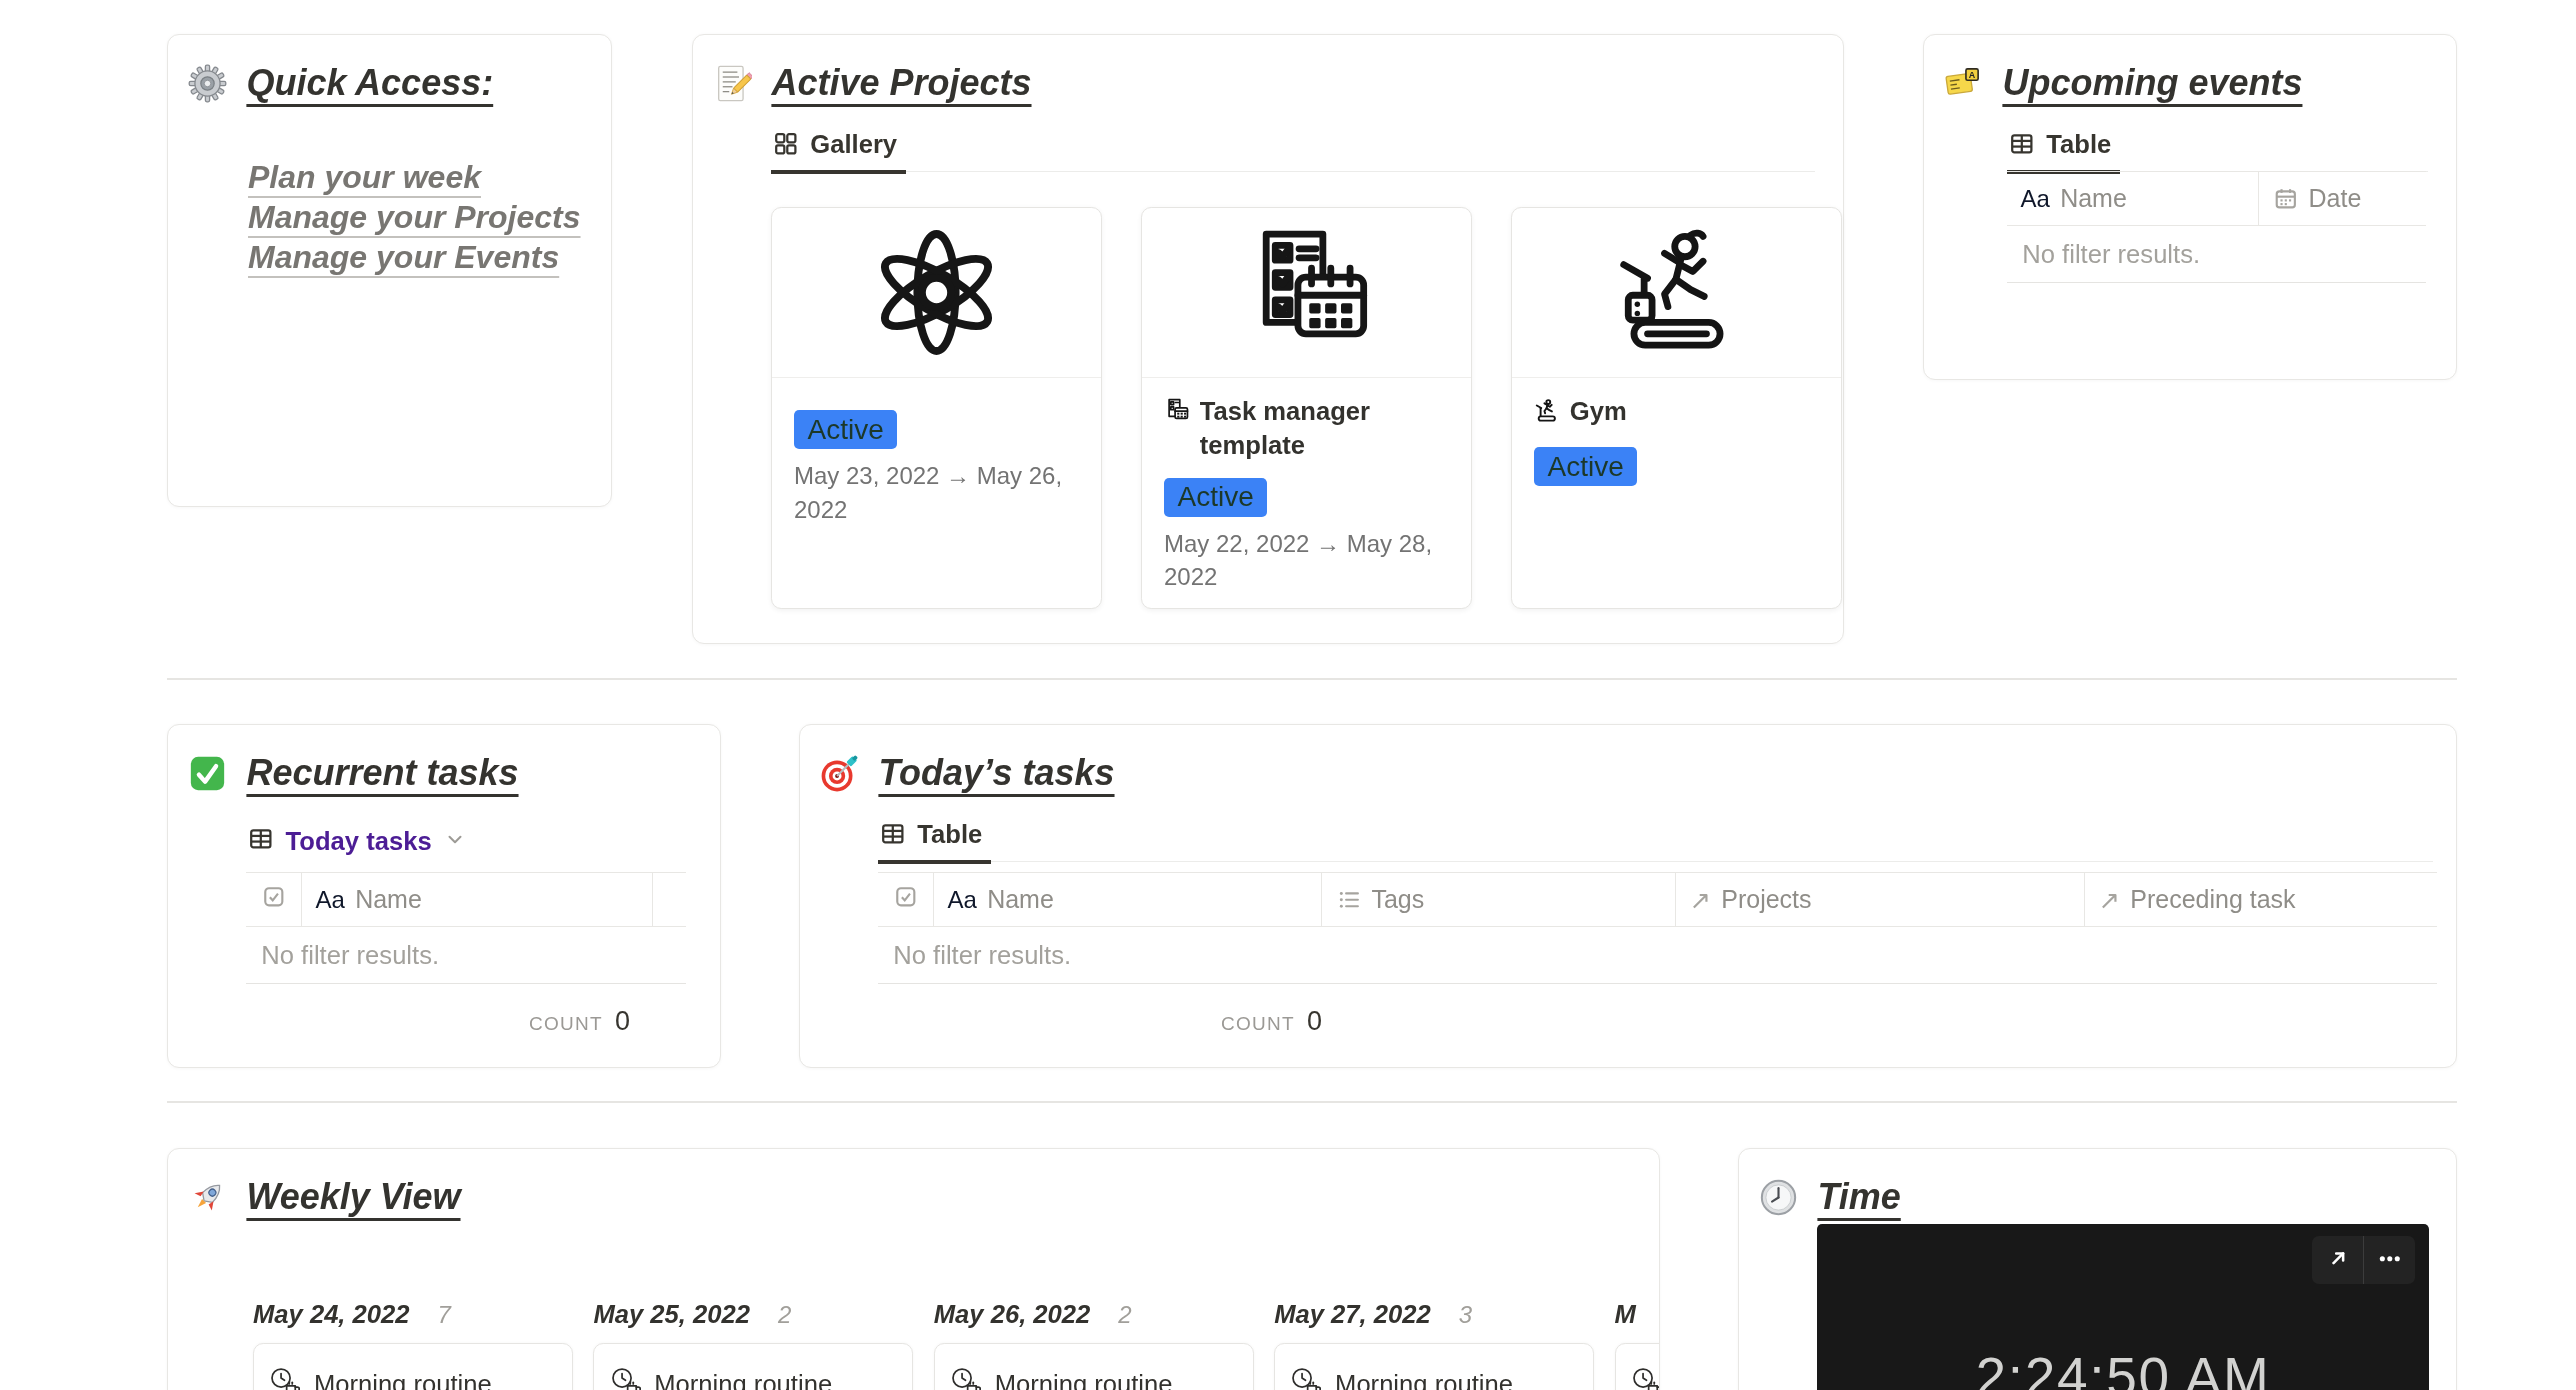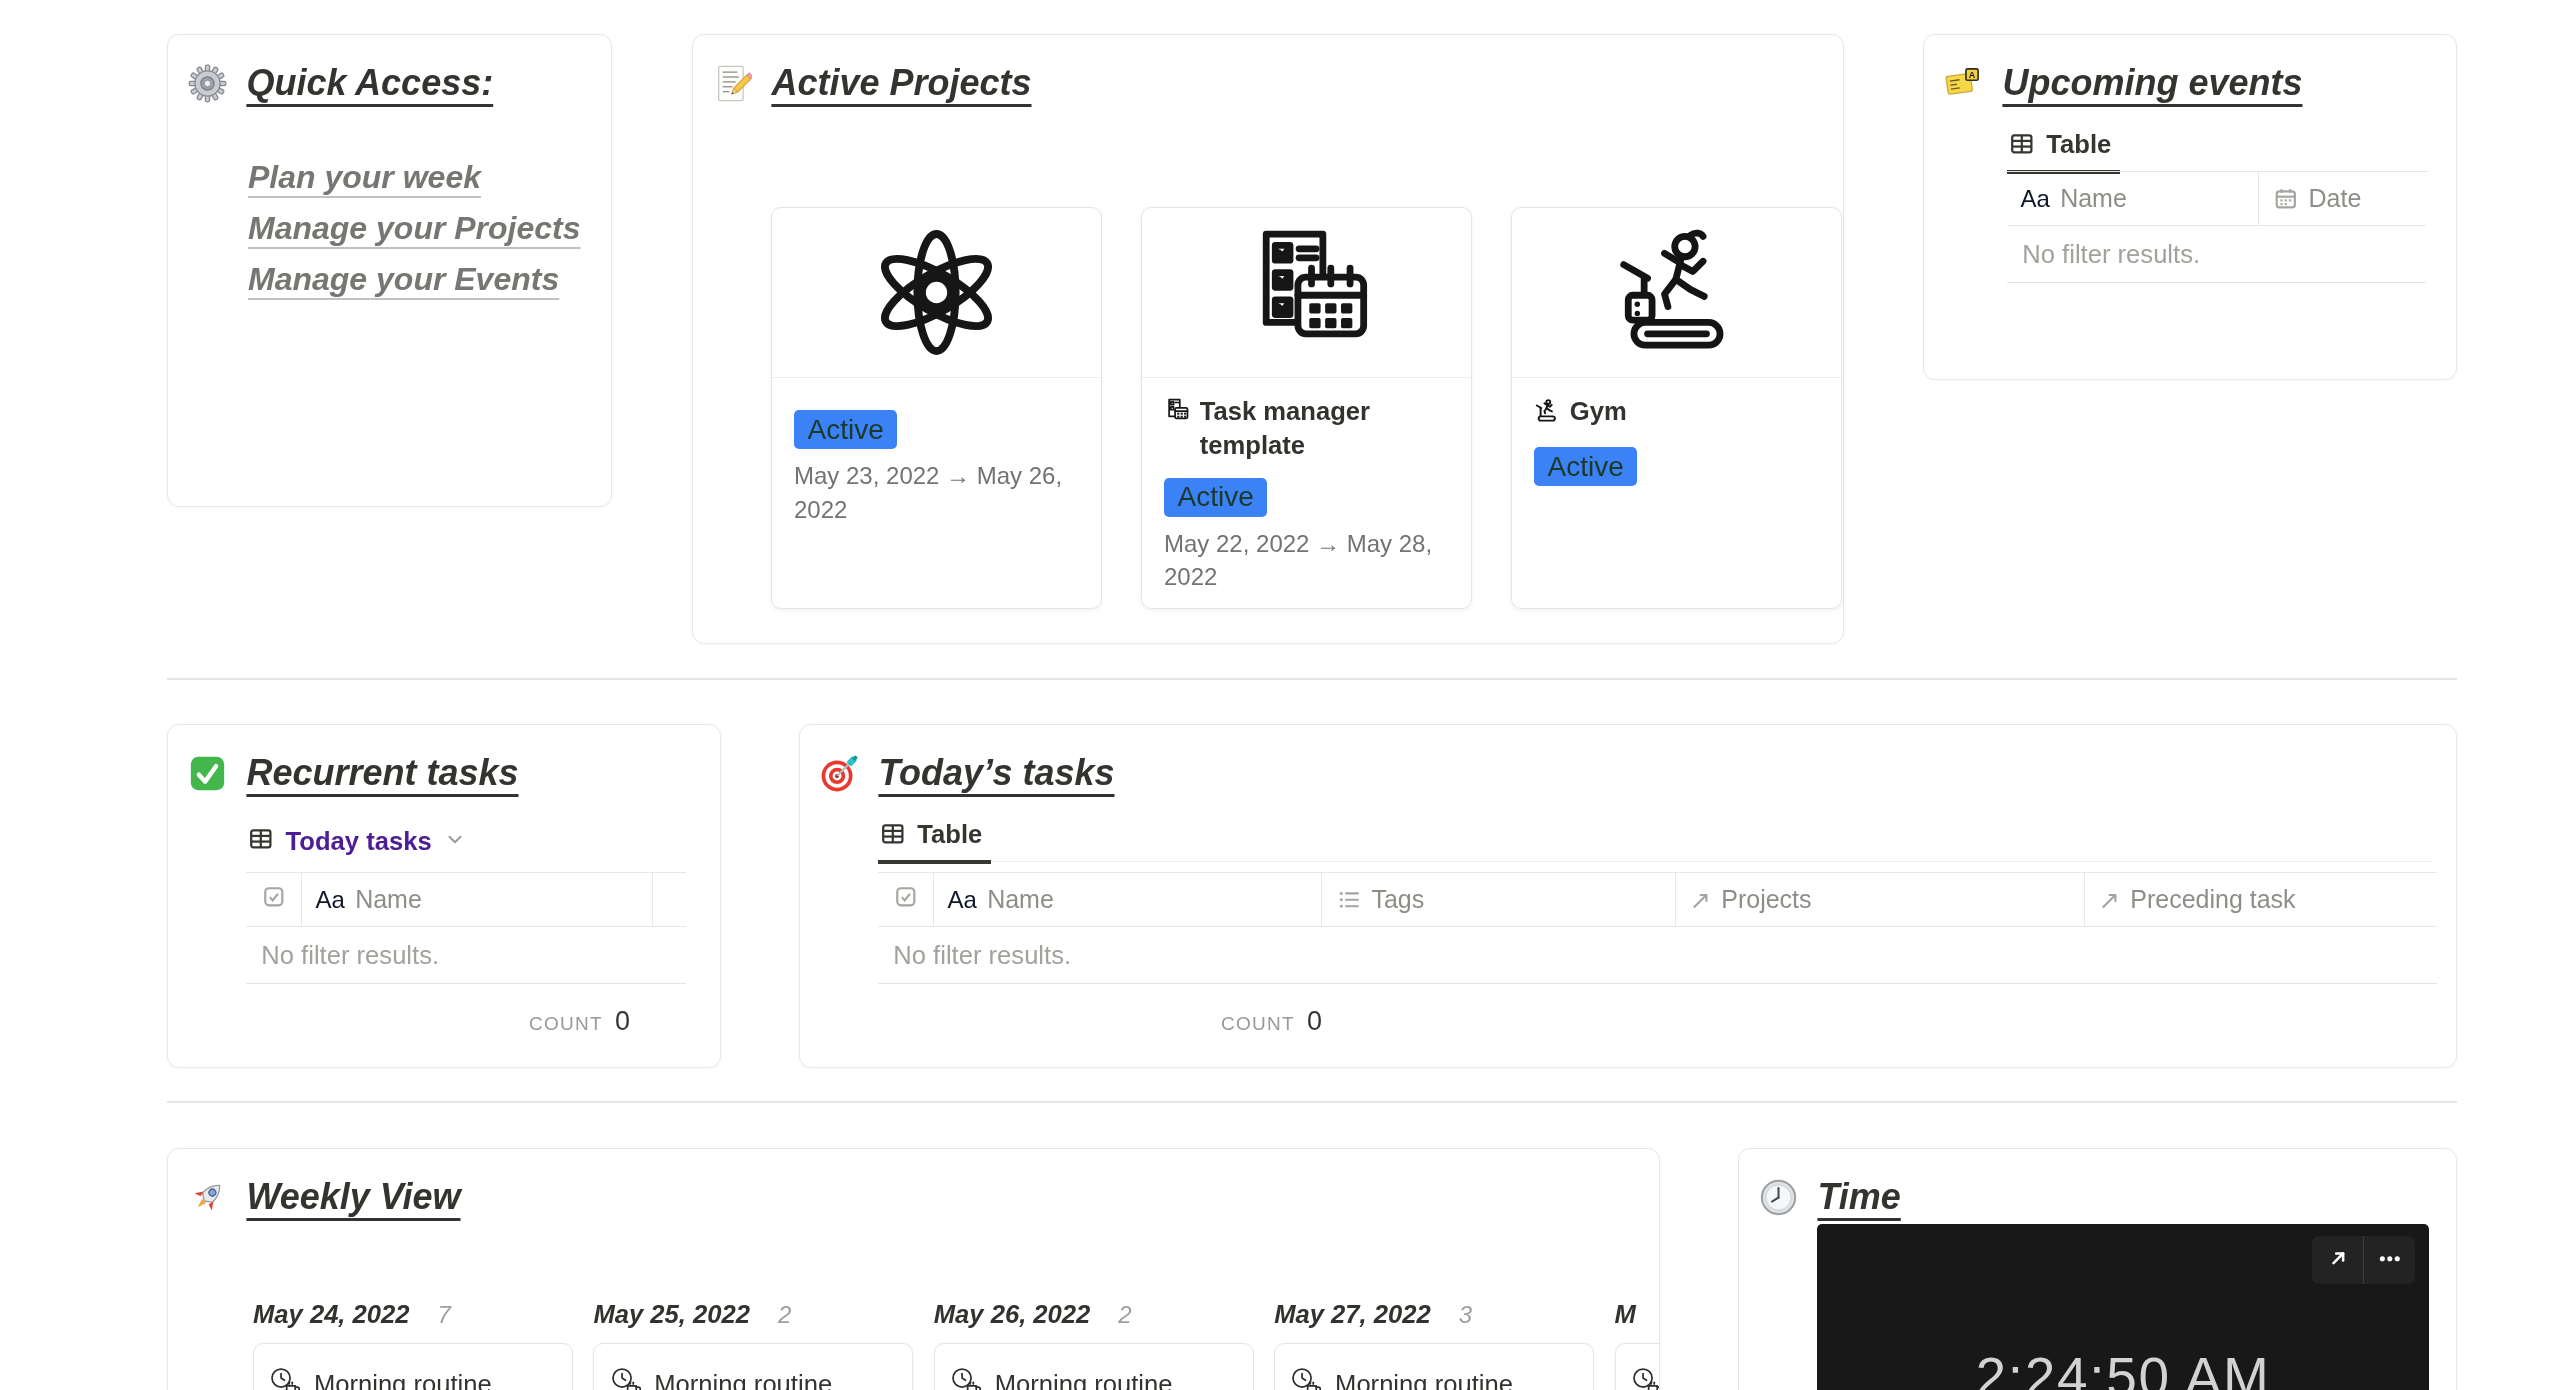--- a/index.html
+++ b/index.html
@@ -9,21 +9,21 @@
         box-shadow:0 0.9px 3.4px rgba(0,0,0,0.03);}
   .divider{position:absolute;left:167px;width:2290px;height:1.7px;background:#e6e5e2;}
 
   
   .sec-head{position:absolute;left:20.4px;top:27px;display:flex;align-items:center;gap:19px;}
   .sec-icon svg{display:block;}
   .sec-title{font-size:36px;font-weight:700;font-style:italic;color:#34332f;
              text-decoration:underline;text-decoration-thickness:2.6px;text-underline-offset:8.5px;}
 
   
-  .qa-links{position:absolute;left:80px;top:124px;display:flex;flex-direction:column;gap:14px;}
+  .qa-links{position:absolute;left:80px;top:124px;display:flex;flex-direction:column;gap:3px;}
   .qa-link{font-size:32px;font-weight:600;font-style:italic;color:#787672;
            text-decoration:underline;text-decoration-thickness:1.7px;text-underline-offset:7.7px;
            text-decoration-color:#c3c1bd;cursor:pointer;}
 
   
   .tabbar{position:absolute;top:95px;height:41px;border-bottom:1.7px solid #ececea;display:flex;}
   .tab{display:flex;align-items:flex-start;gap:12px;padding:0 8.5px 0 1.7px;border-bottom:4.3px solid #37352f;
        margin-bottom:-2.6px;font-size:25.6px;font-weight:600;color:#37352f;cursor:pointer;}
   .tab svg{display:block;margin-top:0.9px;}
 
@@ -126,20 +126,33 @@
           </g>
           <g transform="rotate(45 32 28)">
             <rect x="28.5" y="7" width="7" height="4.5" fill="#ef9fb0" stroke="#d2778d" stroke-width="1"></rect>
             <rect x="28.5" y="11" width="7" height="23" rx="1" fill="#f7c64b" stroke="#cf9f35" stroke-width="1.2"></rect>
             <polygon points="28.5,34 35.5,34 32,41" fill="#f0cf9a" stroke="#cf9f35" stroke-width="1"></polygon>
             <polygon points="30.8,38.3 33.2,38.3 32,41" fill="#4a4a4a"></polygon>
           </g>
         </svg>
       </span>
       <span class="sec-title">Active Projects</span>
+    </div>
+    <div class="tabbar" style="left:78px;width:1044px;">
+      <div class="tab">
+        <span>
+          <svg viewBox="0 0 24 24" width="25.6" height="25.6" fill="none" stroke="#37352f" stroke-width="2.1">
+            <rect x="3" y="3" width="7.6" height="7.6" rx="1.6"></rect>
+              <rect x="13.4" y="3" width="7.6" height="7.6" rx="1.6"></rect>
+            <rect x="3" y="13.4" width="7.6" height="7.6" rx="1.6"></rect>
+              <rect x="13.4" y="13.4" width="7.6" height="7.6" rx="1.6"></rect>
+          </svg>
+        </span>
+        <span>Gallery</span>
+      </div>
     </div>
 
     <div class="gcard" style="left:78px;">
       <div class="gcover">
         <svg viewBox="0 0 120 120" width="135" height="135" fill="none" stroke="#161616" stroke-width="7">
           <ellipse cx="60" cy="60" rx="17" ry="52"></ellipse>
           <ellipse cx="60" cy="60" rx="17" ry="52" transform="rotate(60 60 60)"></ellipse>
           <ellipse cx="60" cy="60" rx="17" ry="52" transform="rotate(120 60 60)"></ellipse>
           <circle cx="60" cy="60" r="13"></circle>
         </svg>

